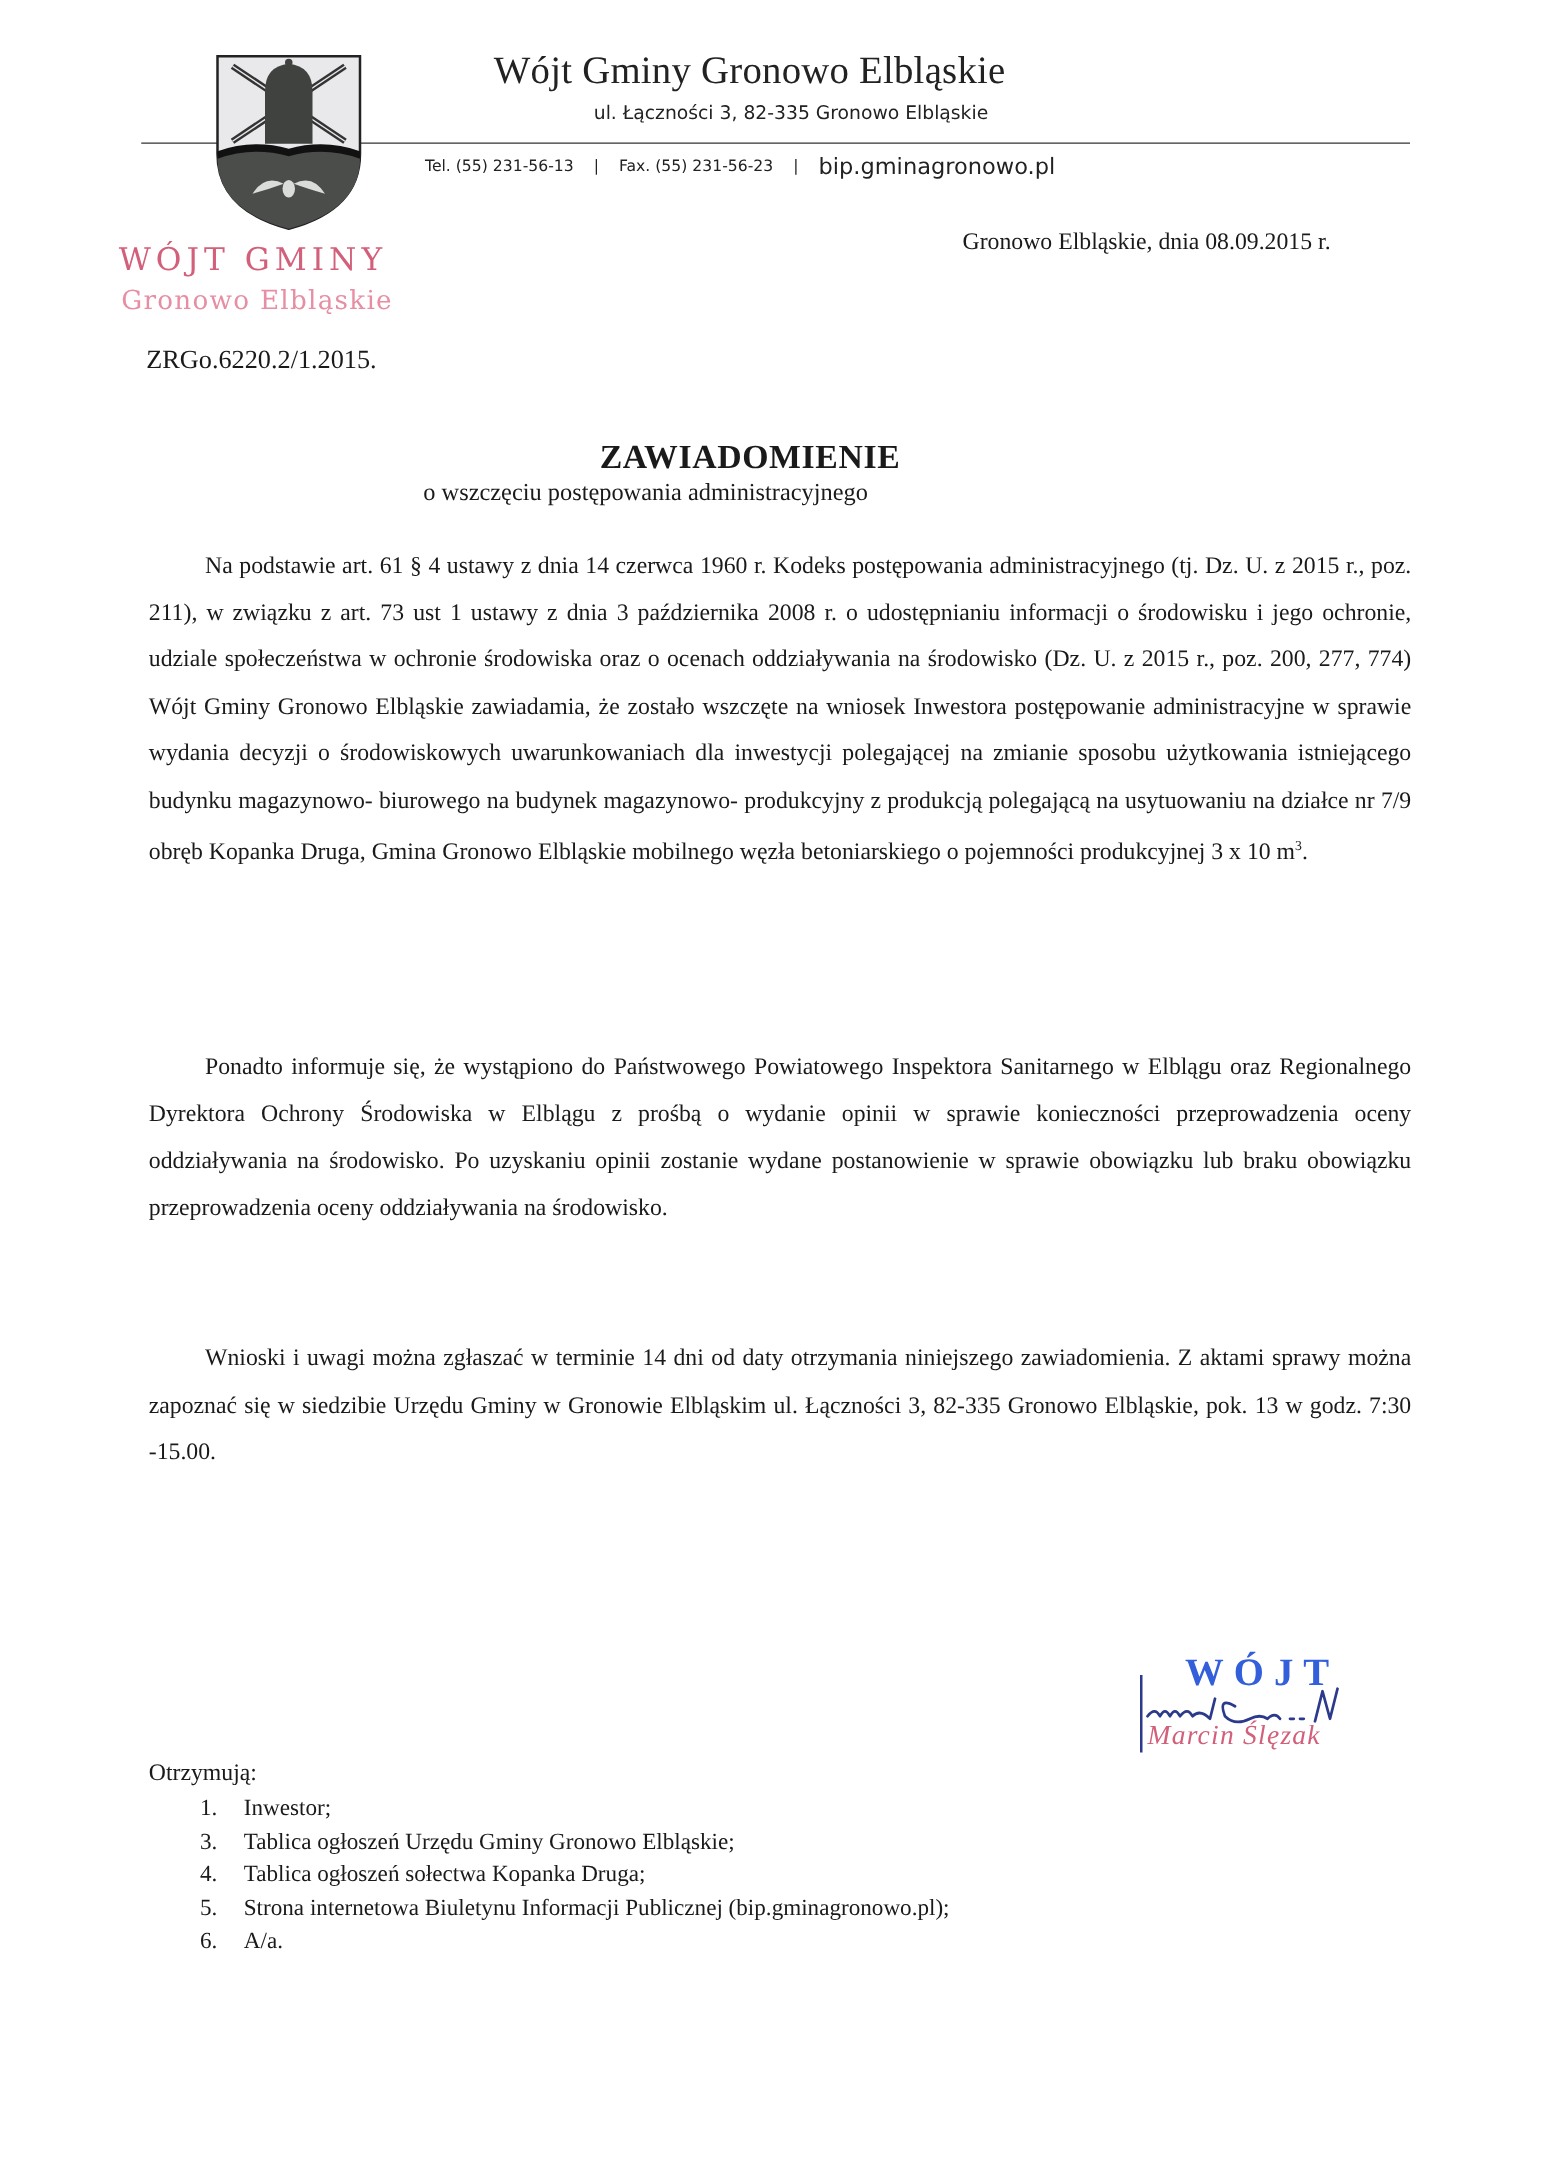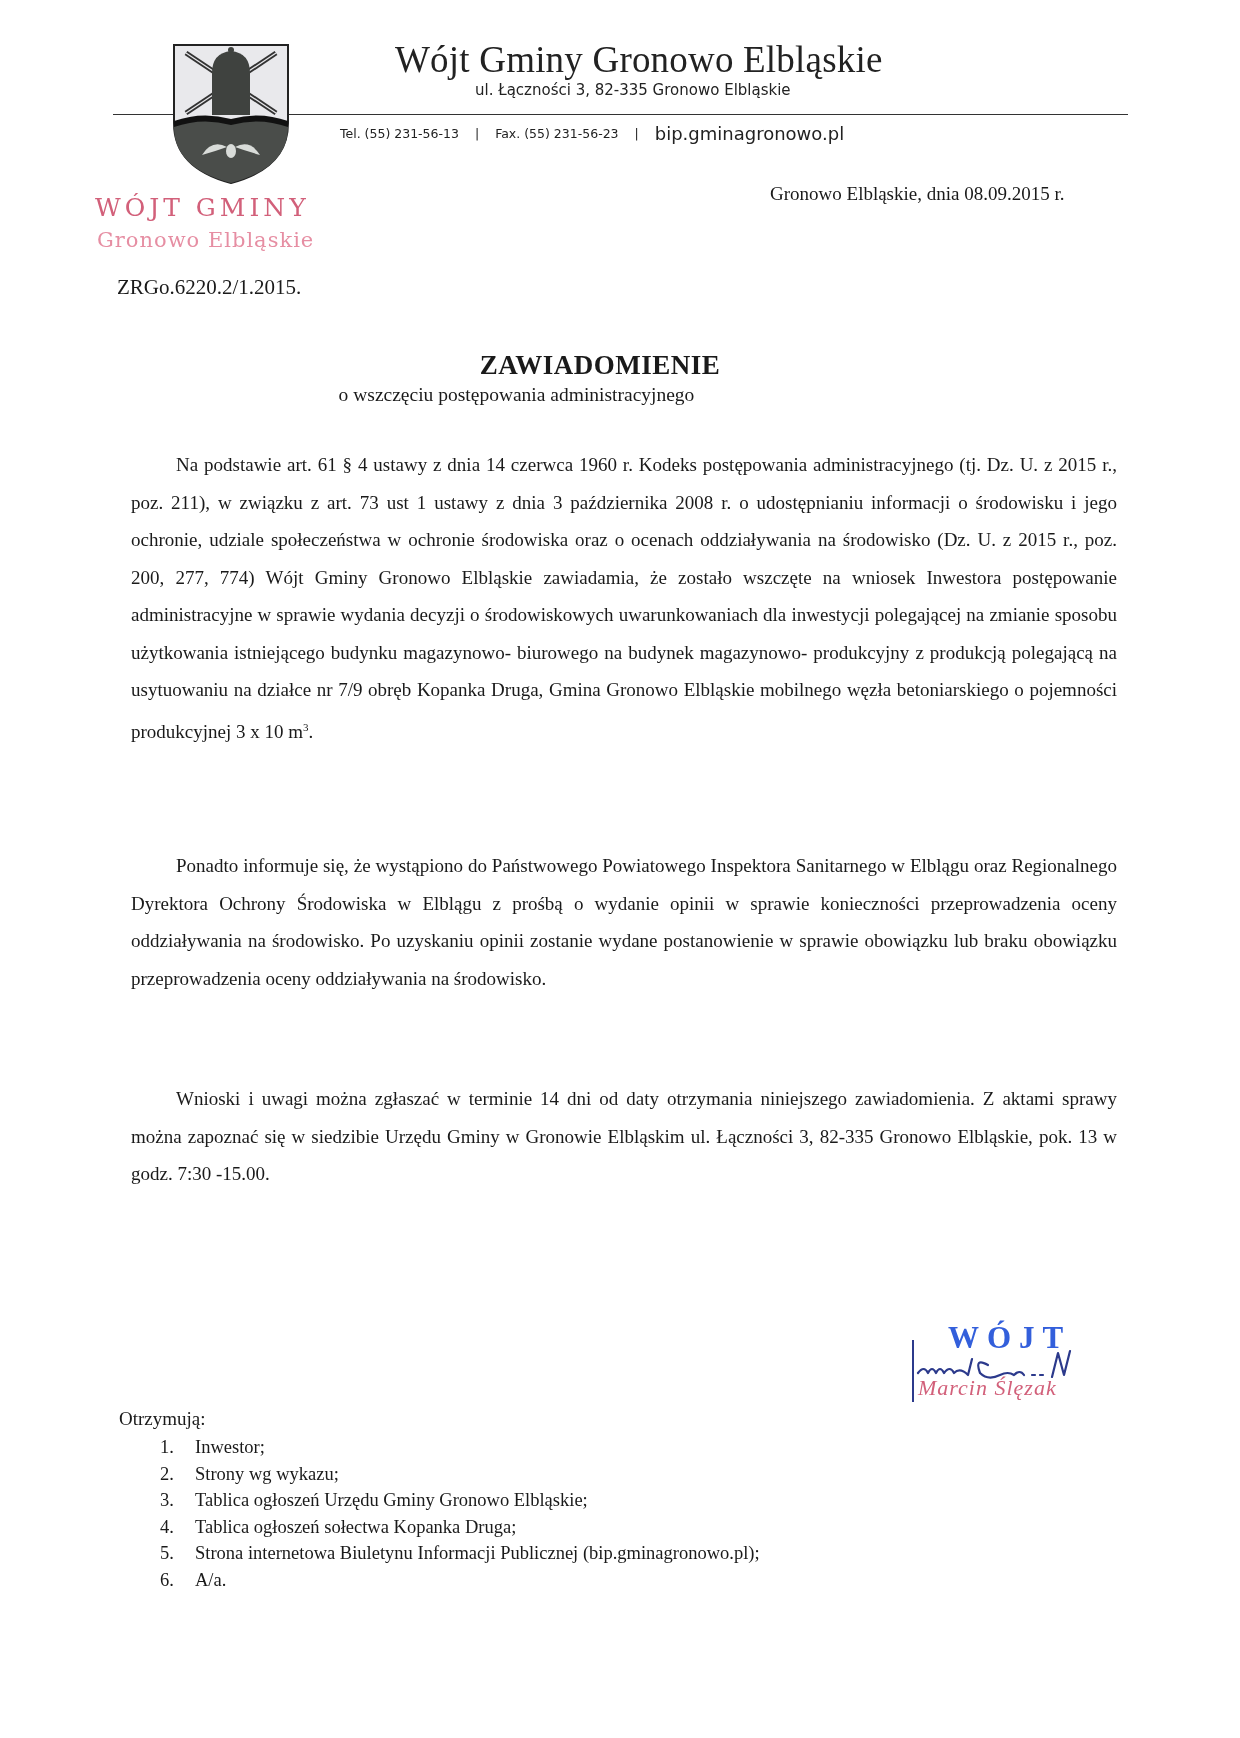--- a/index.html
+++ b/index.html
@@ -2,36 +2,36 @@
 <html><head>
 <meta charset="utf-8">
 <style>
   html, body { margin: 0; padding: 0; background: #ffffff; }
   body { width: 1240px; height: 1738px; position: relative; overflow: hidden;
          font-family: "Liberation Serif", "DejaVu Serif", serif; color: #1a1a1a; }
   .abs { position: absolute; }
   
   .crest { left: 172px; top: 43px; width: 118px; height: 142px; }
   .header-rule { left: 113px; top: 114px; width: 1015px; height: 1px; background: #333; }
-  .org-title { left: 395px; top: 38px; font-size: 37px; color: #222; letter-spacing: 0.2px; font-family: Liberation Serif, serif; }
+  .org-title { left: 395px; top: 38px; font-size: 31px; color: #222; letter-spacing: 0.2px; font-family: Liberation Serif, serif; }
   .org-address { left: 475px; top: 81px; font-family: "DejaVu Sans", sans-serif; font-size: 15px; color: #222; }
   .contact-line { left: 340px; top: 121px; font-family: "DejaVu Sans", sans-serif; font-size: 12.5px; color: #222; white-space: nowrap; }
   .contact-line .sep { margin: 0 16px; }
   .contact-line .www { font-size: 18px; position: relative; top: 2px; }
   
   .stamp-top { left: 95px; top: 193px; font-family: "DejaVu Serif", serif; font-size: 25px; color: #d2607a; letter-spacing: 4px; }
   .stamp-bot { left: 97px; top: 228px; font-family: "DejaVu Serif", serif; font-size: 21px; color: #e27b93; letter-spacing: 1px; opacity: .85; text-align: right; }
   .ref { left: 117px; top: 275px; font-size: 21px; }
   .date-line { left: 770px; top: 183px; font-size: 19px; }
   
   .doc-title { left: 0; width: 1200px; top: 350px; text-align: center; font-size: 27px; font-weight: bold; letter-spacing: 0.5px; }
   .doc-sub { left: 0; width: 1033px; top: 384px; text-align: center; font-size: 19.5px; }
   
   .body { left: 119px; width: 1010px; font-size: 19px; line-height: 37.5px; text-align: justify; }
-  .body p { margin: 12px; text-indent: 45px; }
+  .body p { margin: 0; text-indent: 45px; }
   .p1 { top: 434px; }
   .p2 { top: 835px; }
   .p3 { top: 1068px; }
   sup { font-size: 11px; }
   
   .sig-title { left: 948px; top: 1320px; font-size: 31px; font-weight: bold; color: #1d4ed8; letter-spacing: 8px; opacity: .9; }
   .sig-name { left: 918px; top: 1375px; font-size: 22px; font-style: italic; color: #d2607a; letter-spacing: 1px; }
   .sig-scribble { left: 910px; top: 1335px; width: 210px; height: 70px; }
   .sig-bar { left: 912px; top: 1340px; width: 2px; height: 62px; background: #2c3a8c; }
   
@@ -94,18 +94,17 @@
 <div class="abs sig-title">WÓJT</div>
 <div class="abs sig-bar"></div>
 <svg class="abs sig-scribble" viewBox="0 0 210 70">
   <path d="M8 38 Q14 30 18 38 Q22 30 26 38 Q30 30 34 38 Q40 30 44 38 Q50 32 58 40 L62 24 M78 30 Q64 22 70 38 Q78 46 90 40 Q98 36 104 40 Q110 34 114 40 M122 40 L125 40 M130 40 L133 40 M142 42 L148 18 L154 40 L160 16" fill="none" stroke="#2c3a8c" stroke-width="2.2" stroke-linecap="round" stroke-linejoin="round"></path>
 </svg>
 <div class="abs sig-name">Marcin Ślęzak</div>
 
 <div class="abs recip-label">Otrzymują:</div>
 <ul class="abs recip-list">
   <li><span class="num">1.</span><span>Inwestor;</span></li>
-  <li><span class="num">2.</span><span>Strony wg wykazu;</span></li>
   <li><span class="num">3.</span><span>Tablica ogłoszeń Urzędu Gminy Gronowo Elbląskie;</span></li>
   <li><span class="num">4.</span><span>Tablica ogłoszeń sołectwa Kopanka Druga;</span></li>
   <li><span class="num">5.</span><span>Strona internetowa Biuletynu Informacji Publicznej (bip.gminagronowo.pl);</span></li>
   <li><span class="num">6.</span><span>A/a.</span></li>
 </ul>
 
 </body></html>

